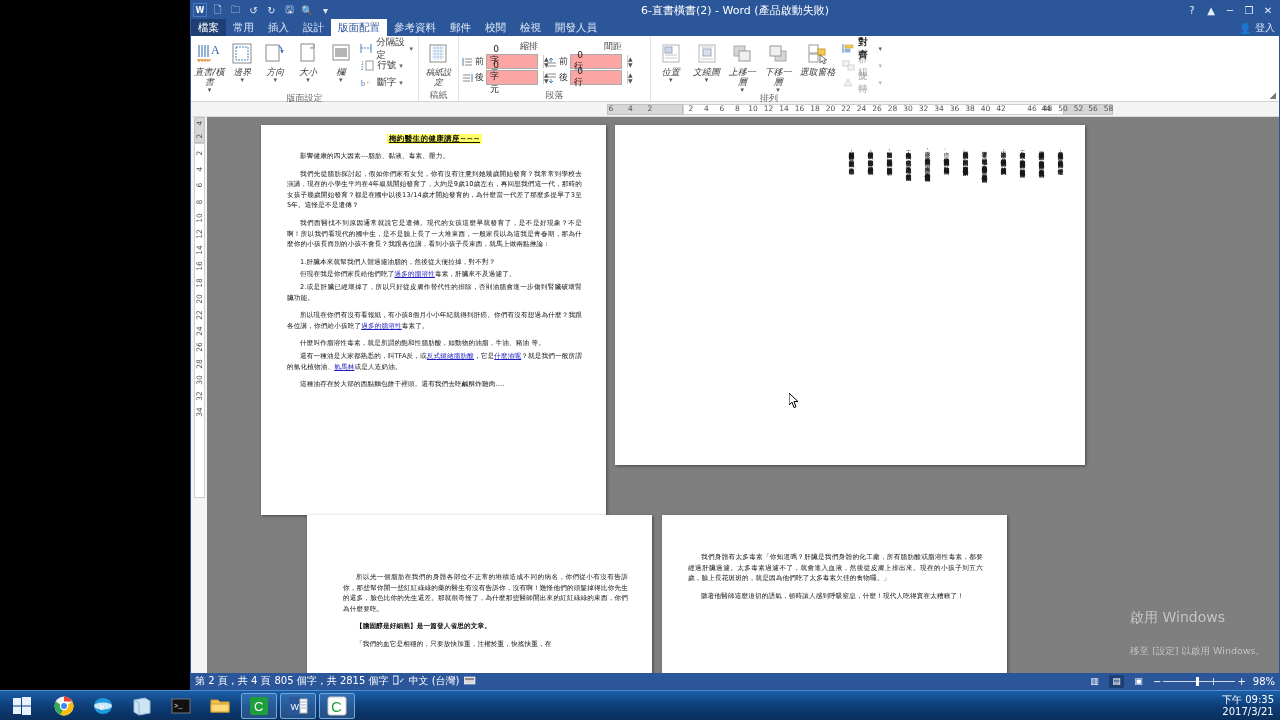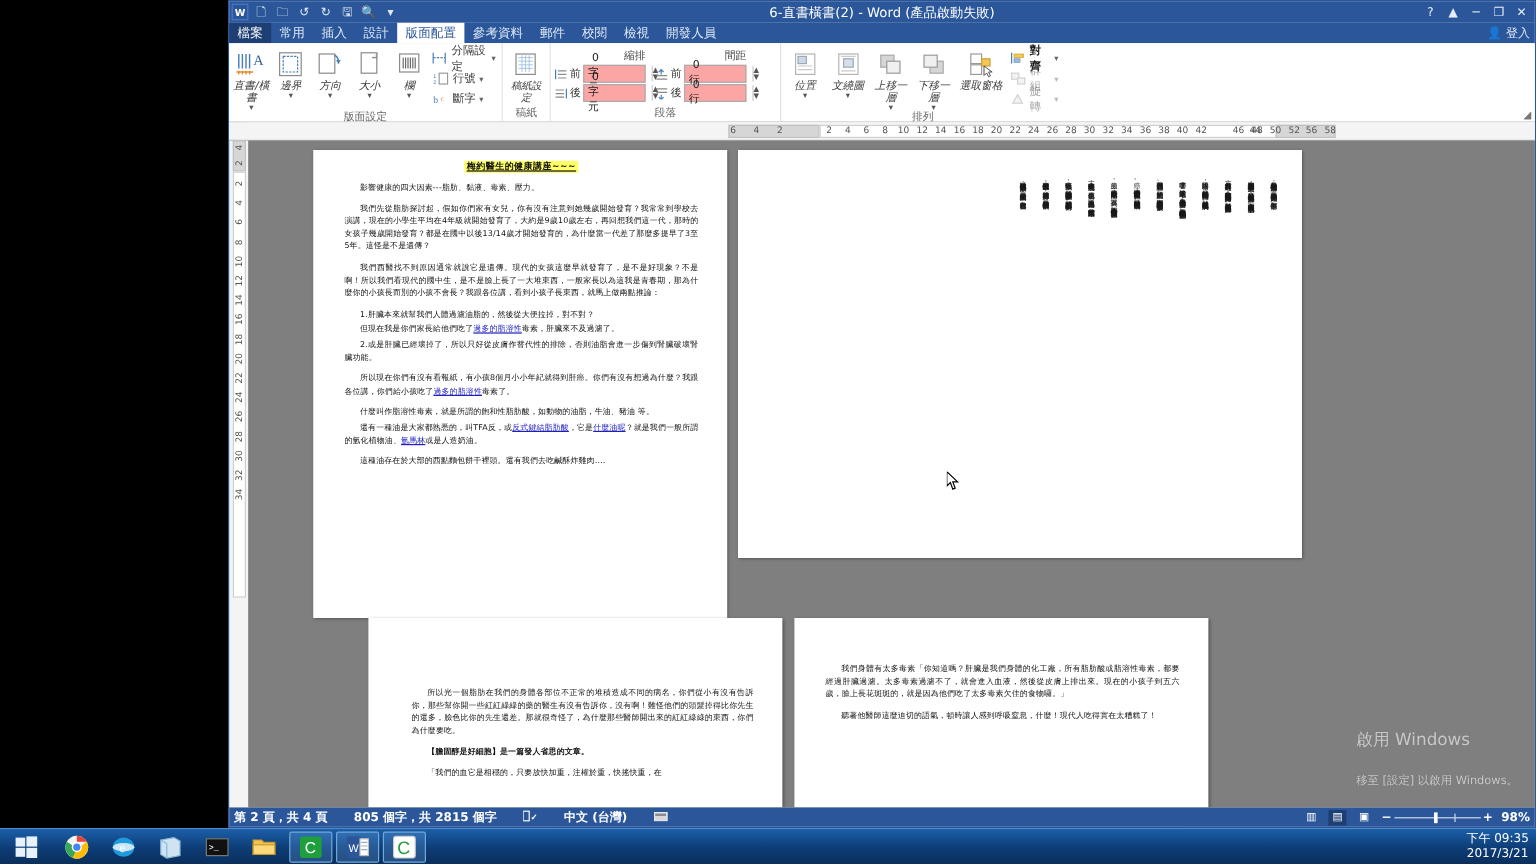--- a/index.html
+++ b/index.html
@@ -133,21 +133,21 @@
   .cursor { position:absolute; width:11px; height:16px; }
 
   
   .watermark { position:absolute; right:14px; bottom:14px; color:#c9c9c9; text-align:left;
      font-size:14px; line-height:17px; text-shadow:0 0 1px rgba(0,0,0,.15); }
   .watermark .wm2 { font-size:9.5px;margin-top:16px; }
 
   
   .statusbar {
     height:16px; background:#2b579a; color:#fff; display:flex; align-items:center;
-    font-size:10px; flex:0 0 16px; padding:0 4px; gap:22px; position:relative;font-weight:bold;
+    font-size:10px; flex:0 0 16px; padding:0 4px; gap:4px; position:relative;
   }
   .statusbar .right { position:absolute; right:4px; display:flex; align-items:center; gap:7px;}
   .viewbtn { width:15px;height:13px;display:flex;align-items:center;justify-content:center;
     font-size:9px; color:#fff;}
   .viewbtn.sel { background:#1e3f73; }
   .zslider { display:flex; align-items:center; gap:2px; color:#fff; }
   .ztrack { width:72px; height:1px; background:#cdd8ea; position:relative; }
   .ztrack .thumb { position:absolute; left:33px; top:-4px; width:3px; height:9px; background:#fff;}
   .ztrack .mid { position:absolute; left:50px; top:-3px; width:1px; height:7px; background:#cdd8ea;}
 

